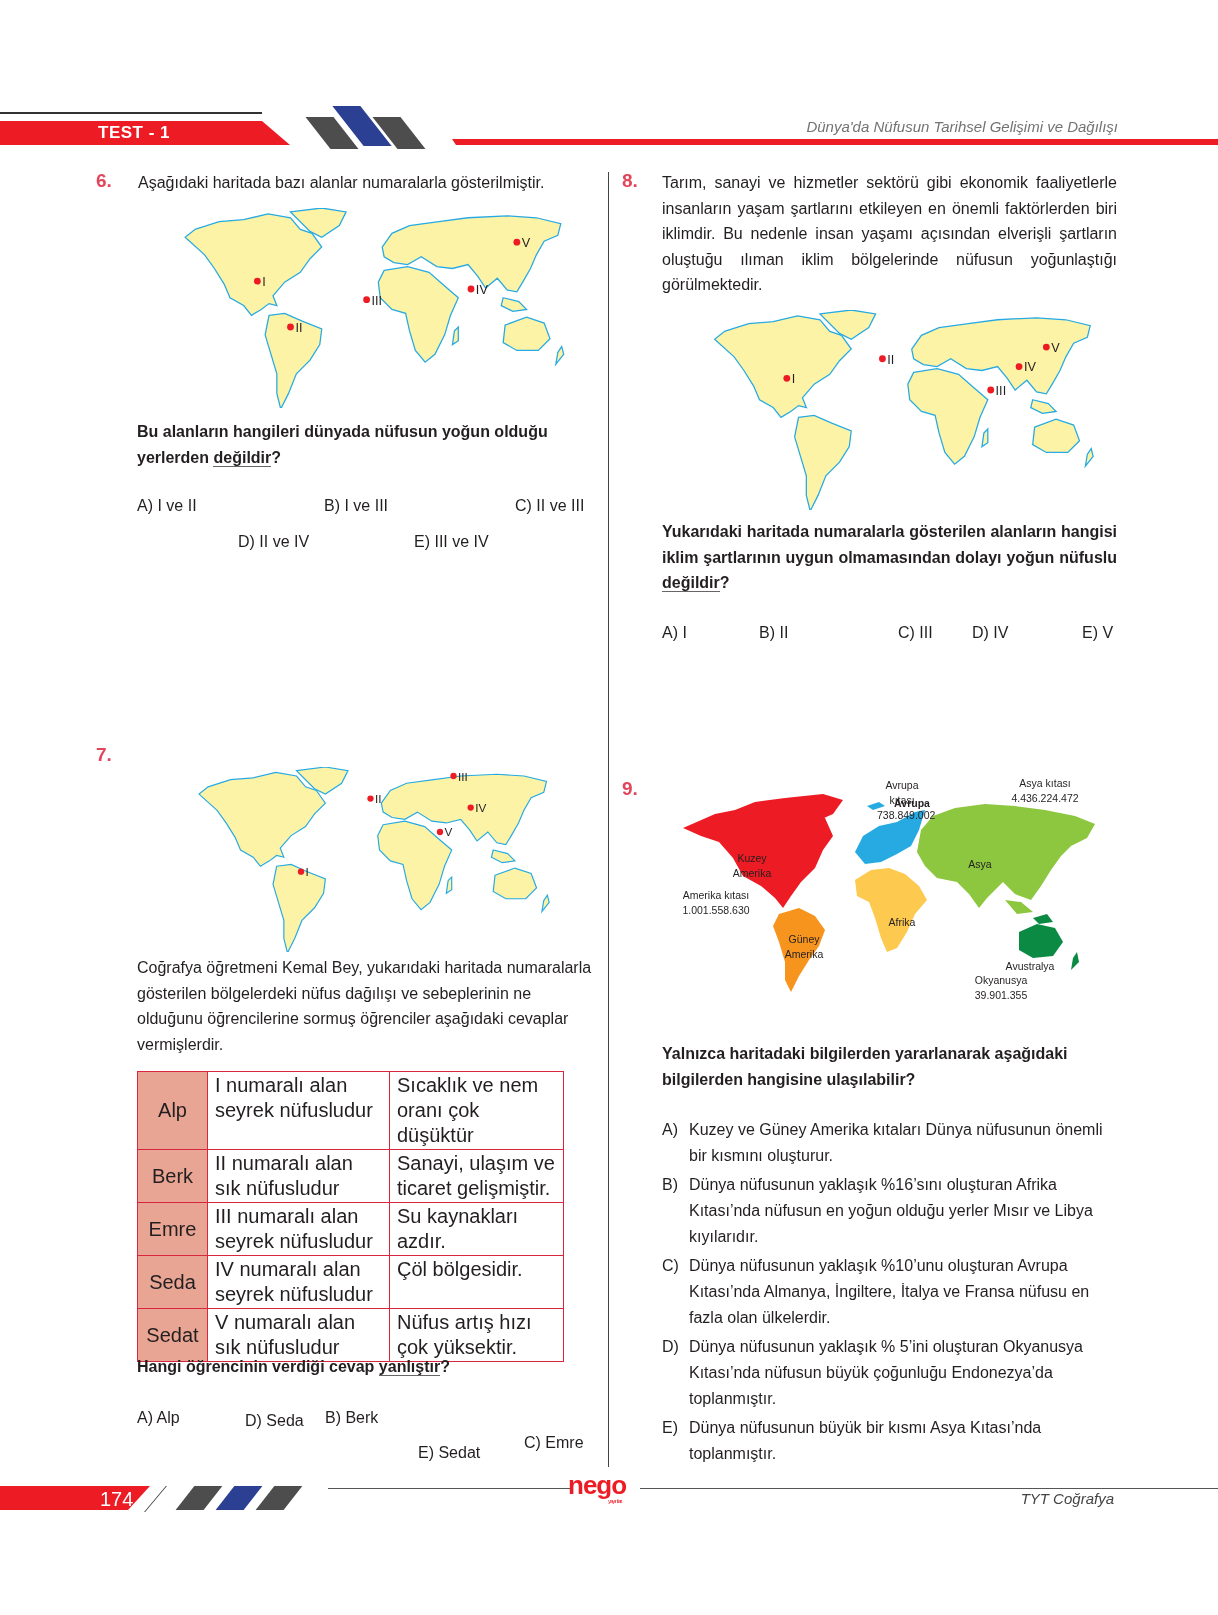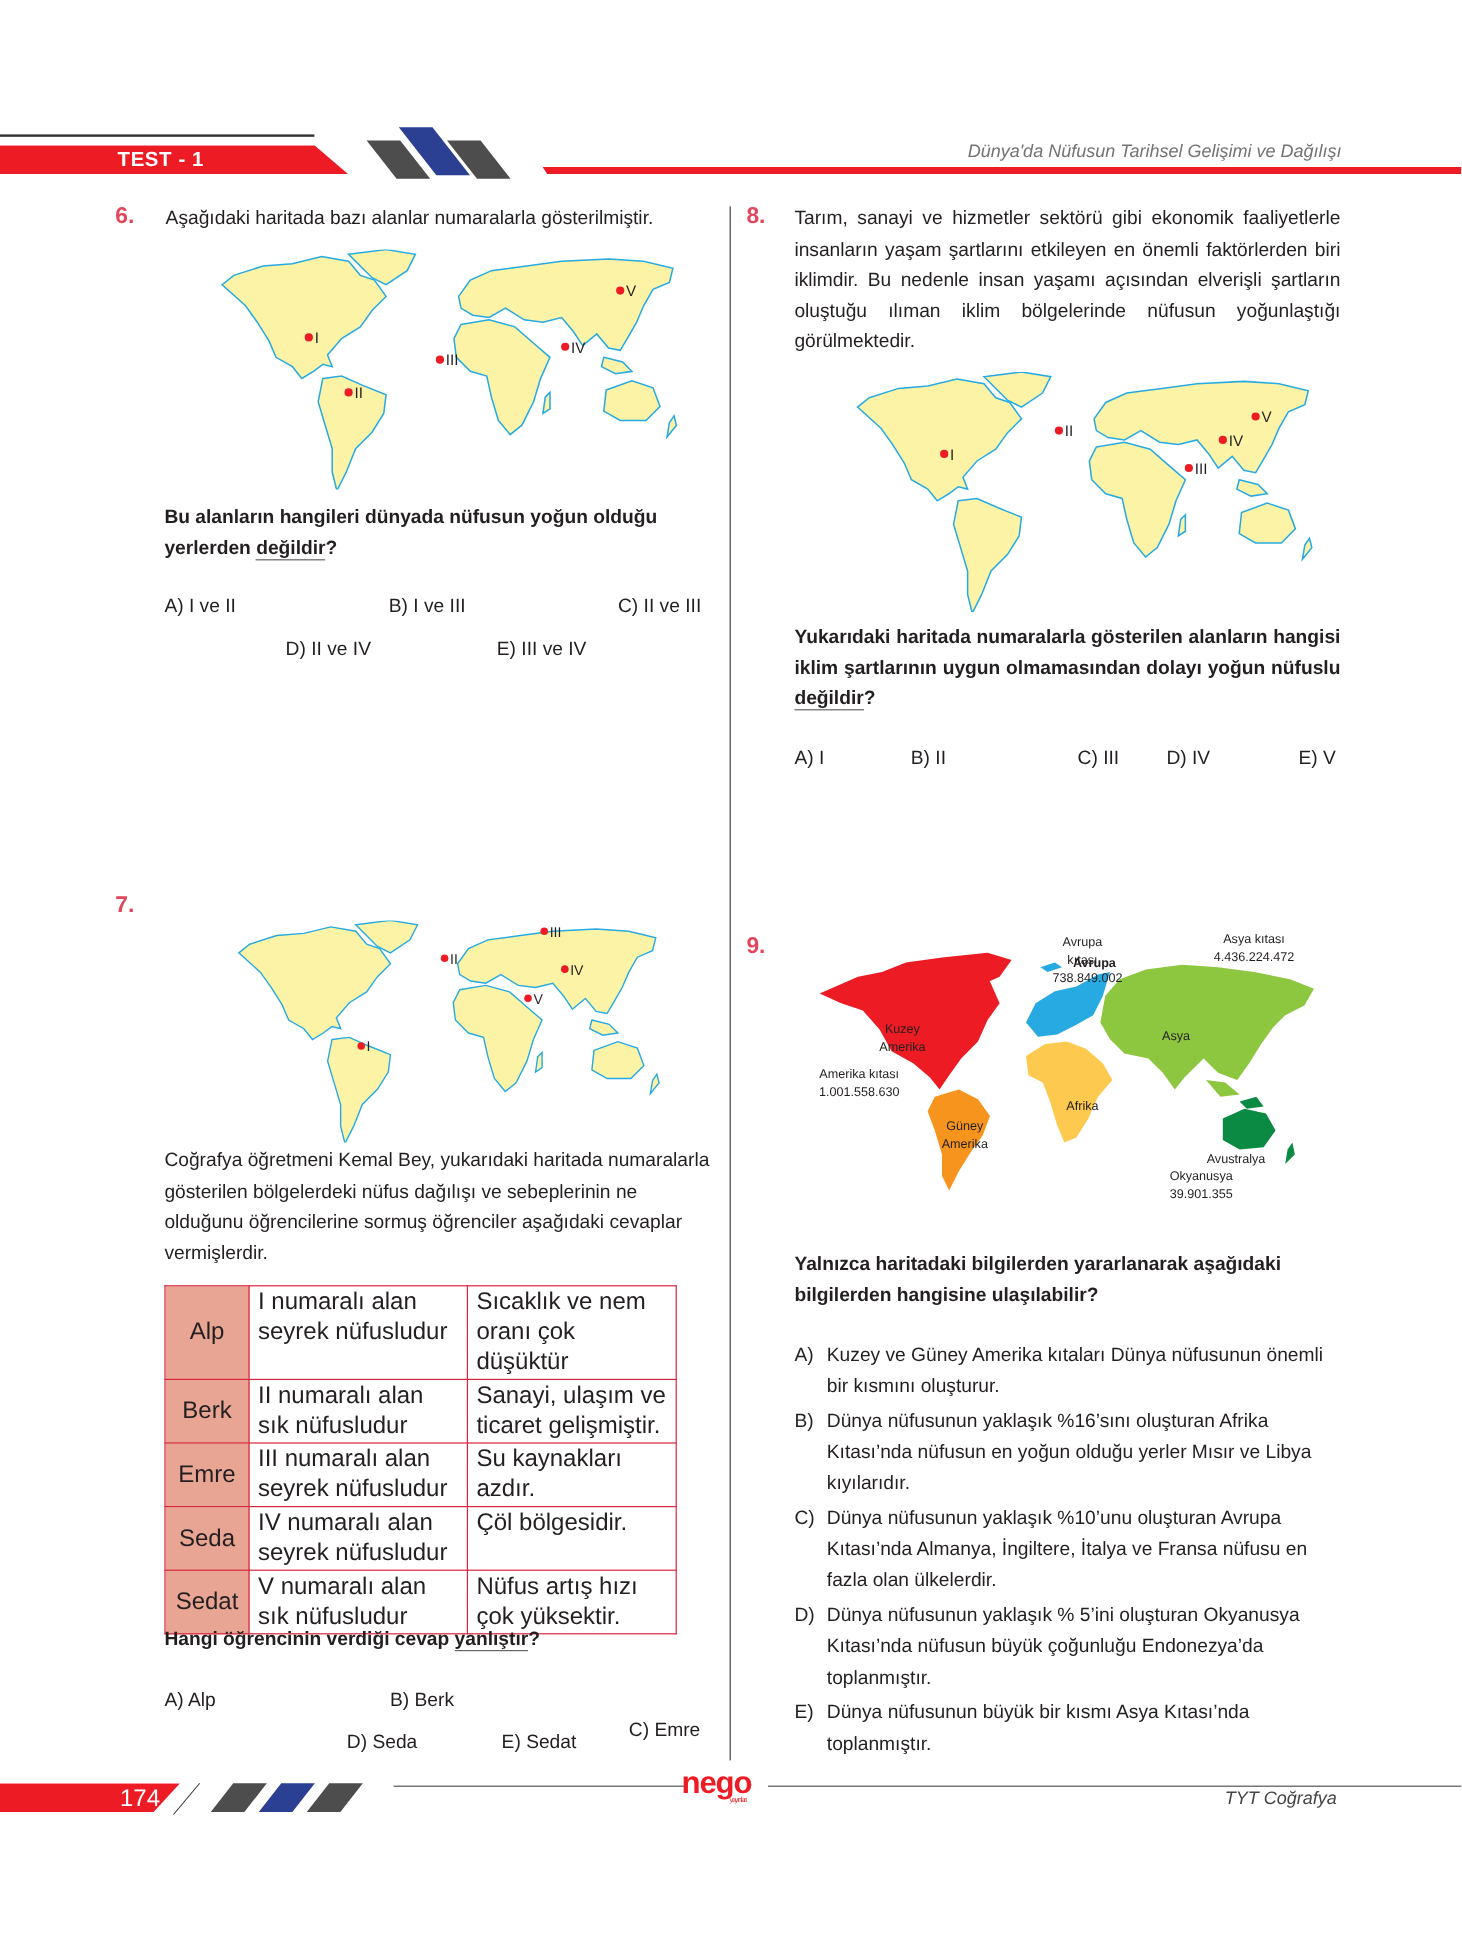--- a/index.html
+++ b/index.html
@@ -167,21 +167,21 @@
 </tbody>
   </table>
 
 <div class="text bold" style="left:137px;top:1354px;">
   <span>Hangi öğrencinin verdiği cevap </span><span class="ul">yanlıştır</span><span>?</span>
 </div>
 
 <div class="opt" style="left:137px;top:1409px;">A) Alp</div>
 <div class="opt" style="left:325px;top:1409px;">B) Berk</div>
 <div class="opt" style="left:524px;top:1409px;margin-top:25px;">C) Emre</div>
-<div class="opt" style="left:245px;top:1444px;margin-left:44px;">D) Seda</div>
+<div class="opt" style="left:245px;top:1412px;">D) Seda</div>
 <div class="opt" style="left:418px;top:1444px;">E) Sedat</div>
 
 <div class="qnum" style="left:622px;top:170px;">8.</div>
 <div class="text" style="left:662px;top:170px;width:455px;text-align:justify;">Tarım, sanayi ve hizmetler sektörü gibi ekonomik faaliyetlerle insanların yaşam şartlarını etkileyen en önemli faktörlerden biri iklimdir. Bu nedenle insan yaşamı açısından elverişli şartların oluştuğu ılıman iklim bölgelerinde nüfusun yoğunlaştığı görülmektedir.</div>
 
 <svg class="map" style="left:700px;top:310px;" width="400" height="200" viewBox="0 0 400 205">
   <use href="#world"></use>
   <g font-family="Liberation Sans, sans-serif" font-size="13" fill="#231f20">
     <circle cx="84" cy="70" r="3.5" fill="#ed1c24"></circle>
       <text x="89" y="75">I</text>

